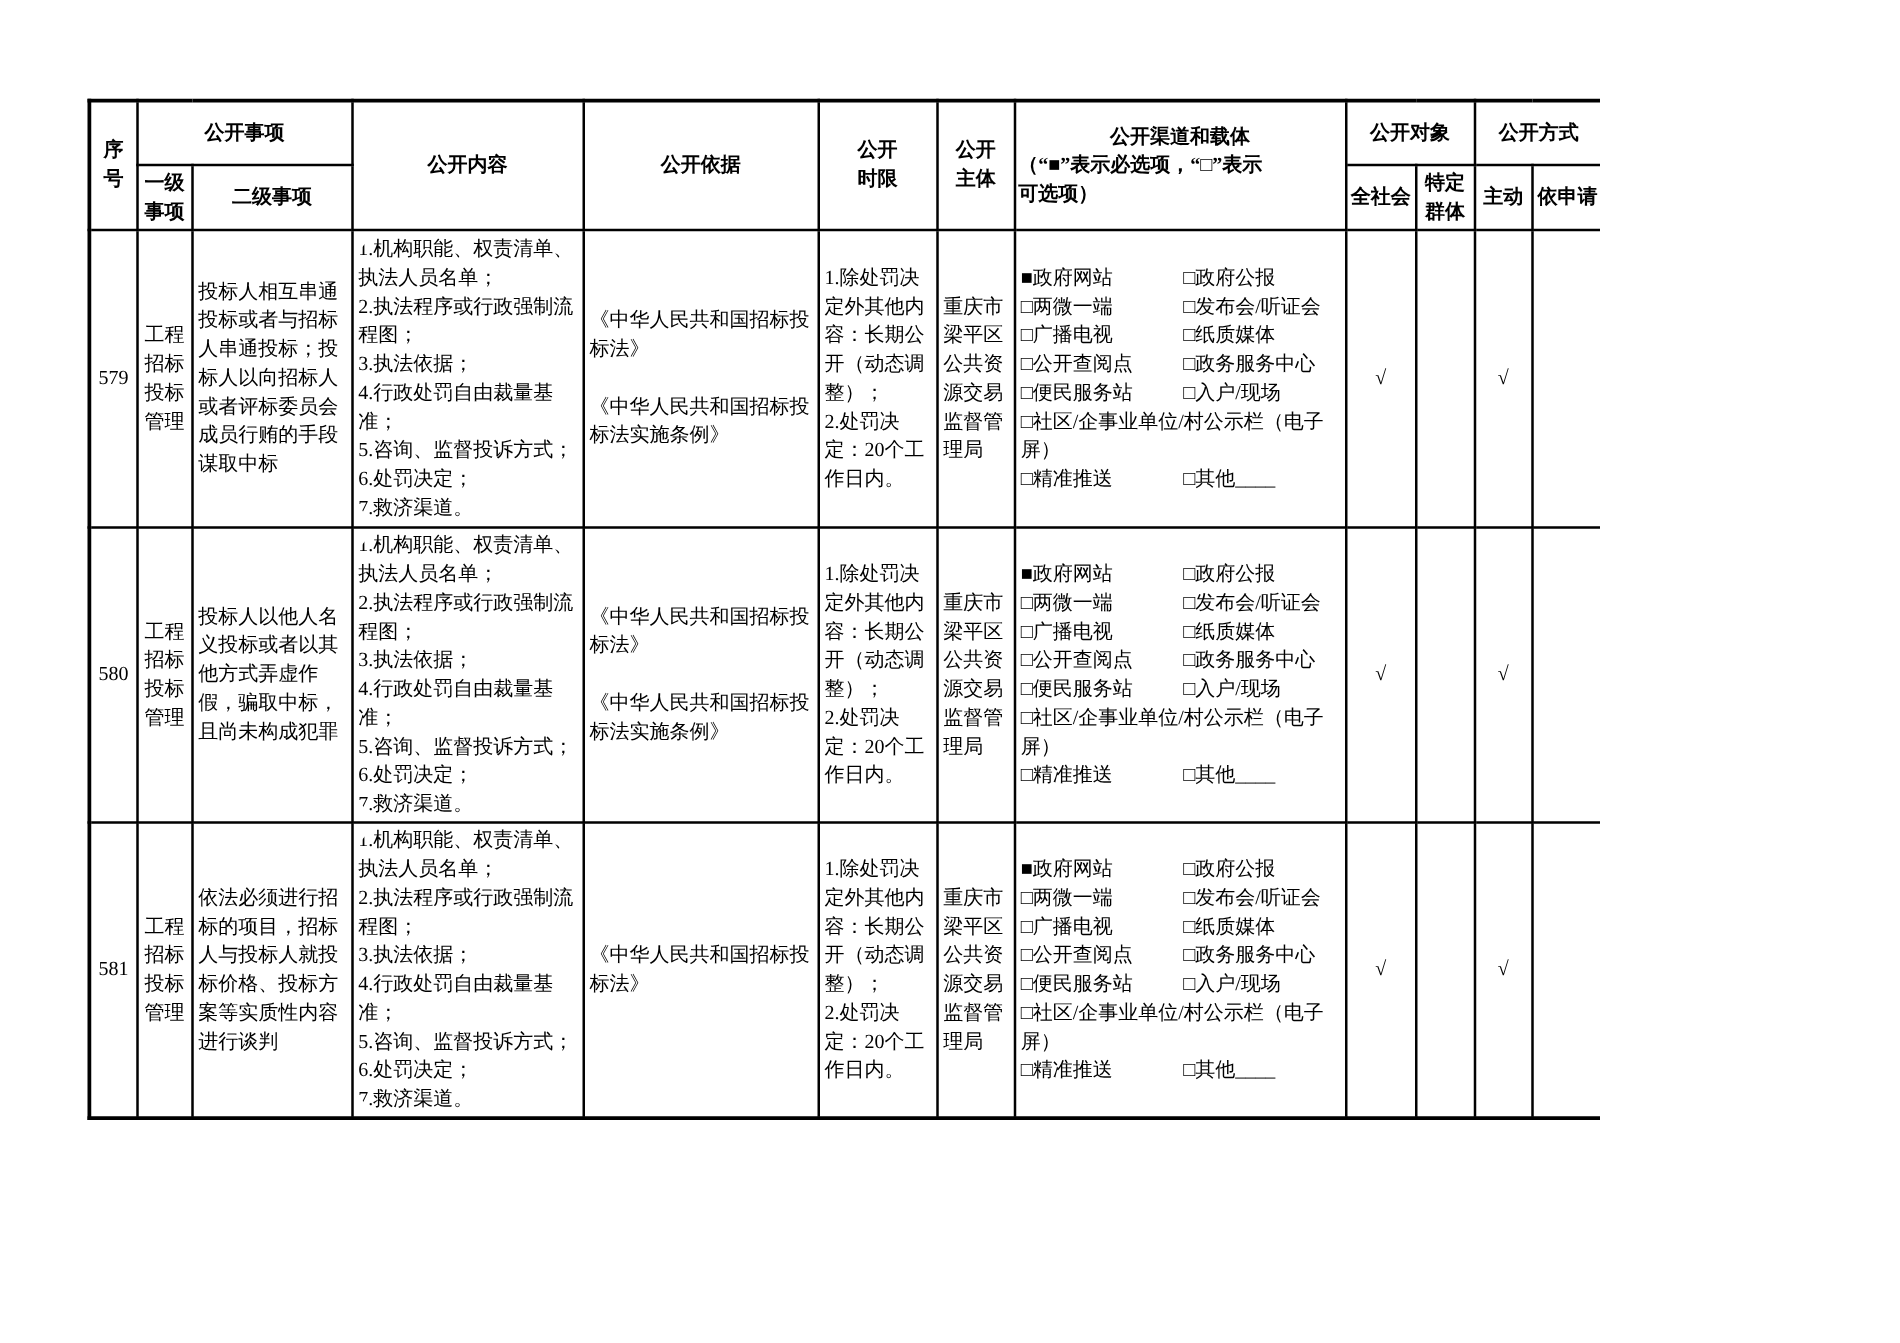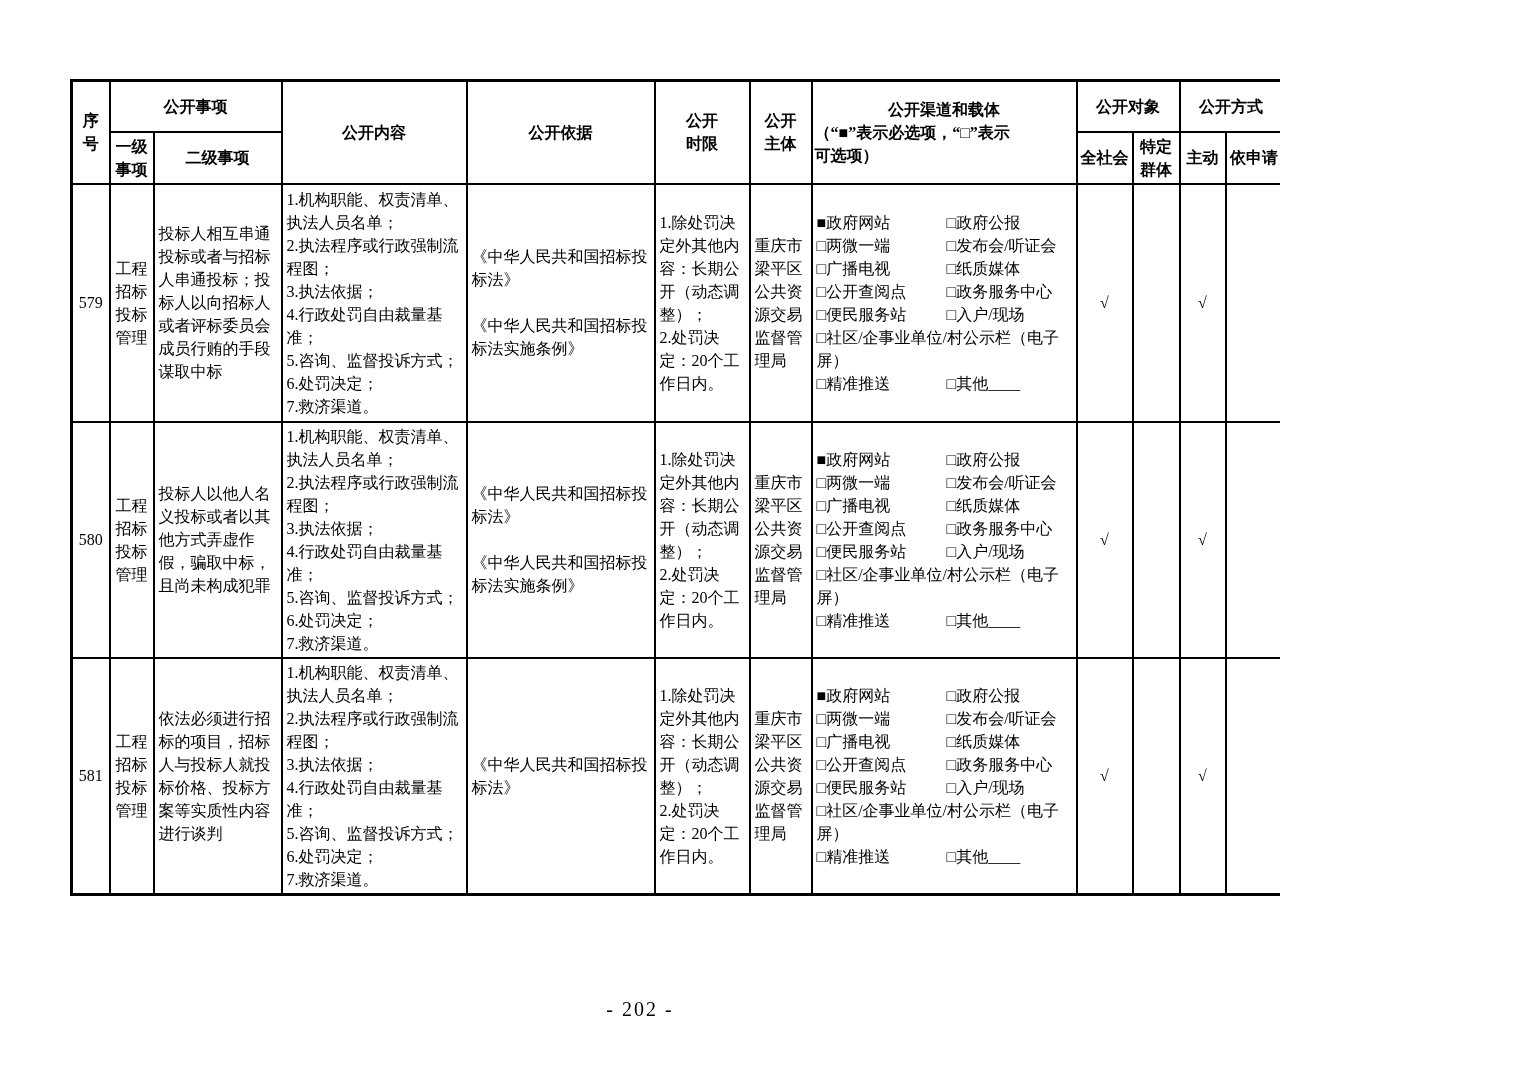--- a/index.html
+++ b/index.html
@@ -33,21 +33,21 @@
     padding: 2px 4px;
     overflow: hidden;
     word-break: break-all;
   }
   .doc-table th {
     font-weight: bold;
     text-align: center;
     padding: 2px 2px;
   }
   .center { text-align: center; }
-  .left   { text-align: left; }
+  .left   { text-align: left; border-radius: 31px; }
   .pre    { white-space: pre-line; }
   .tight  { padding: 2px 2px; margin-left: 28px; }
   .channels-cell { padding: 2px 4px 2px 6px; line-height: 24px; }
   .ch-line { display: flex; }
   .ch-left { flex: 0 0 130px; }
   .ch-right{ flex: 1; }
   .qudao-head { text-align: left; }
   .qudao-title { text-align: center; }
   .qudao-note  { text-align: left; white-space: pre-line; }
   .footer {
@@ -270,14 +270,13 @@
         <td class="center"></td>
         <td class="center">√</td>
         <td class="center"></td>
         <td class="center"></td>
         <td class="center">√</td>
         <td class="center"></td>
       </tr>
     </tbody>
   </table>
 
-  <div class="footer">- 202 -</div>
 </div>
 
 </body></html>

